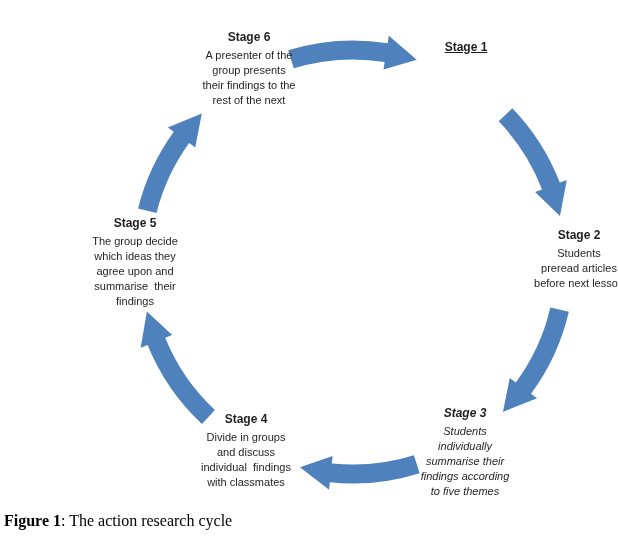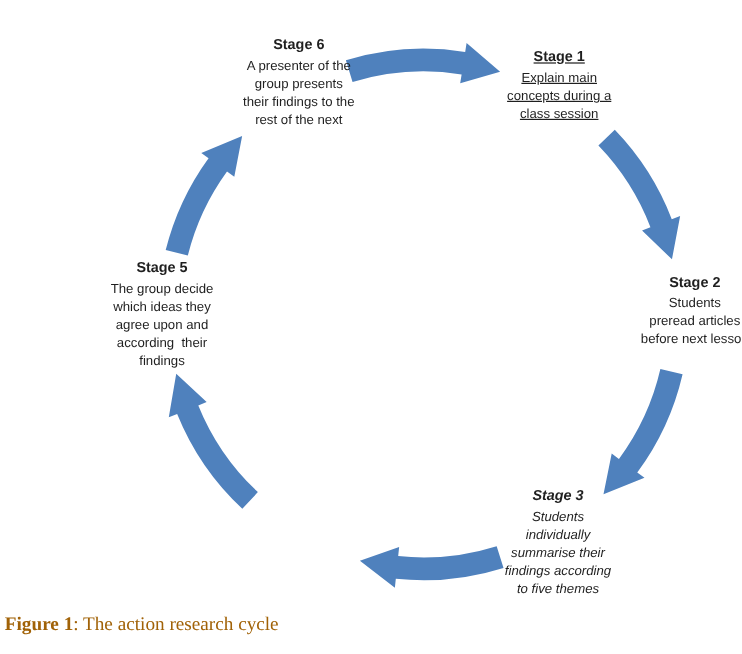--- a/index.html
+++ b/index.html
@@ -44,69 +44,73 @@
   #stage-3-block { left: 404px; top: 406px; width: 122px; font-style: italic; }
   #stage-4-block { left: 185px; top: 412px; width: 122px; }
   #stage-5-block { left: 80px;  top: 216px; width: 110px; text-align: center; }
   #stage-6-block { left: 190px; top: 30px;  width: 118px; text-align: center; }
   #figure-caption {
     position: absolute;
     left: 4px;
     top: 512px;
     font-family: "Liberation Serif", "DejaVu Serif", serif;
     font-size: 16px;
-    color: #a16207;
+    color: #000000;
     white-space: nowrap;
   }
   #figure-caption .cap-bold { font-weight: bold; }
 </style>
 </head>
 <body>
 
 <div id="canvas">
 
   <svg id="arrow-layer" viewBox="0 0 618 545" xmlns="http://www.w3.org/2000/svg">
     <path id="arrow-stage6-to-stage1" d="M 288.24 50.18 A 221.5 221.5 0 0 1 387.65 43.23 L 388.82 35.82 L 416.75 59.81 L 383.50 69.40 L 384.68 61.99 A 202.5 202.5 0 0 0 293.79 68.35 Z" fill="#4f81bd"></path>
     <path id="arrow-stage1-to-stage2" d="M 512.33 108.13 A 221.5 221.5 0 0 1 559.79 182.62 L 566.79 179.93 L 559.97 216.11 L 535.05 192.12 L 542.05 189.43 A 202.5 202.5 0 0 0 498.67 121.33 Z" fill="#4f81bd"></path>
     <path id="arrow-stage2-to-stage3" d="M 568.82 311.83 A 221.5 221.5 0 0 1 531.05 393.75 L 537.08 398.21 L 502.91 411.91 L 509.75 377.99 L 515.78 382.45 A 202.5 202.5 0 0 0 550.31 307.55 Z" fill="#4f81bd"></path>
     <path id="arrow-stage3-to-stage4" d="M 419.61 473.25 A 221.5 221.5 0 0 1 329.85 482.29 L 329.06 489.75 L 299.92 467.25 L 332.62 455.93 L 331.83 463.39 A 202.5 202.5 0 0 0 413.89 455.13 Z" fill="#4f81bd"></path>
     <path id="arrow-stage4-to-stage5" d="M 201.94 423.99 A 221.5 221.5 0 0 1 147.63 344.98 L 140.67 347.78 L 146.86 311.49 L 172.20 335.05 L 165.25 337.86 A 202.5 202.5 0 0 0 214.90 410.10 Z" fill="#4f81bd"></path>
     <path id="arrow-stage5-to-stage6" d="M 138.08 208.41 A 221.5 221.5 0 0 1 173.80 131.81 L 167.74 127.40 L 201.79 113.41 L 195.24 147.38 L 189.17 142.97 A 202.5 202.5 0 0 0 156.52 213.01 Z" fill="#4f81bd"></path>
   </svg>
 
   <div class="stage" id="stage-1-block">
     <div class="stage-title">Stage 1</div>
-    <div class="stage-body">Explain main
-concepts during a
-class session</div>
   </div>
 
   <div class="stage" id="stage-2-block">
     <div class="stage-title">Stage 2</div>
     <div class="stage-body">Students
 preread articles
 before next lesson</div>
   </div>
 
   <div class="stage" id="stage-3-block">
     <div class="stage-title">Stage 3</div>
     <div class="stage-body">Students
 individually
 summarise their
 findings according
 to five themes</div>
   </div>
 
+  <div class="stage" id="stage-4-block">
+    <div class="stage-title">Stage 4</div>
+    <div class="stage-body">Divide in groups
+and discuss
+individual  findings
+with classmates</div>
+  </div>
 
   <div class="stage" id="stage-5-block">
     <div class="stage-title">Stage 5</div>
     <div class="stage-body">The group decide
 which ideas they
 agree upon and
-according  their
+summarise  their
 findings</div>
   </div>
 
   <div class="stage" id="stage-6-block">
     <div class="stage-title">Stage 6</div>
     <div class="stage-body">A presenter of the
 group presents
 their findings to the
 rest of the next</div>
   </div>

